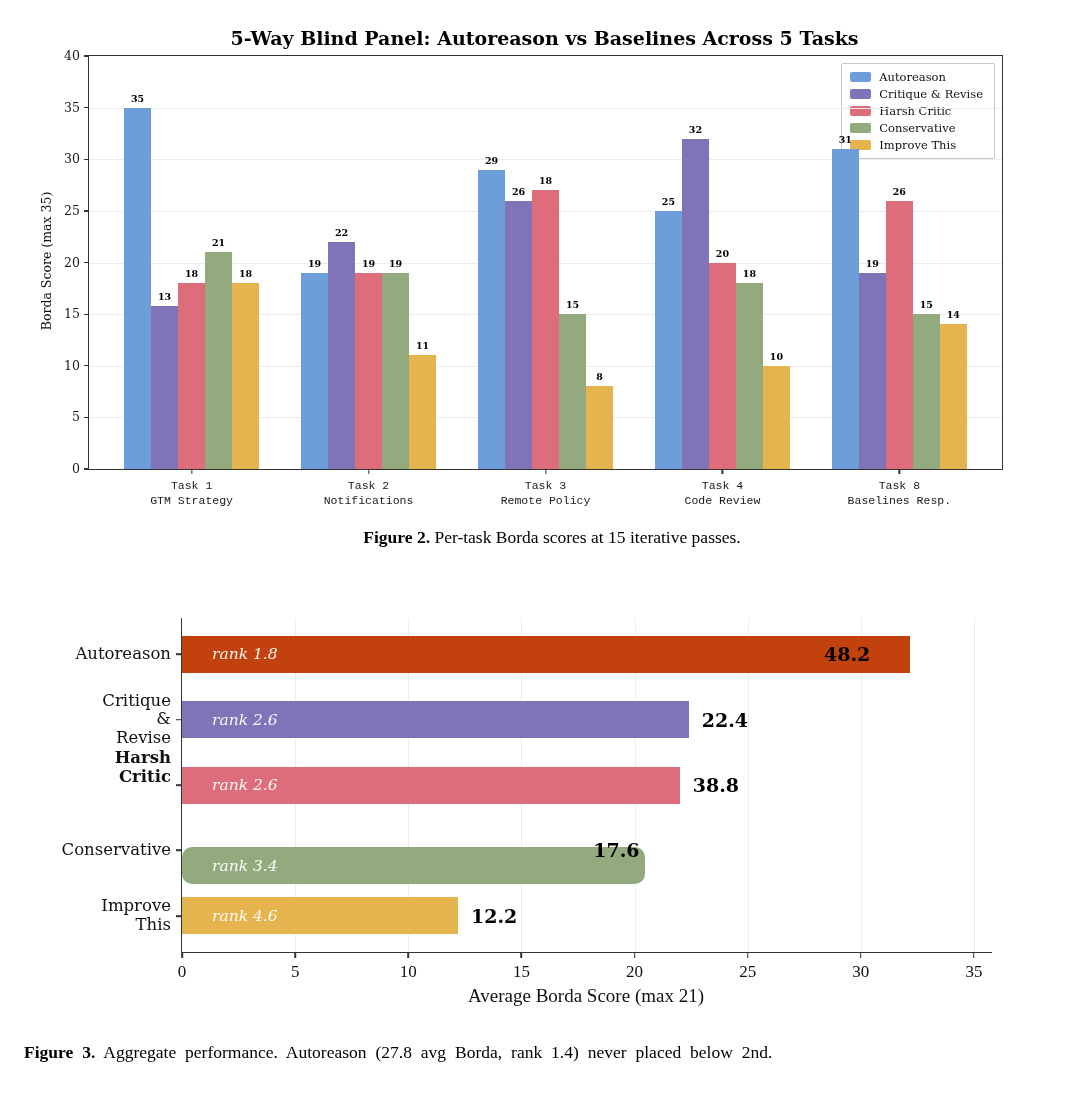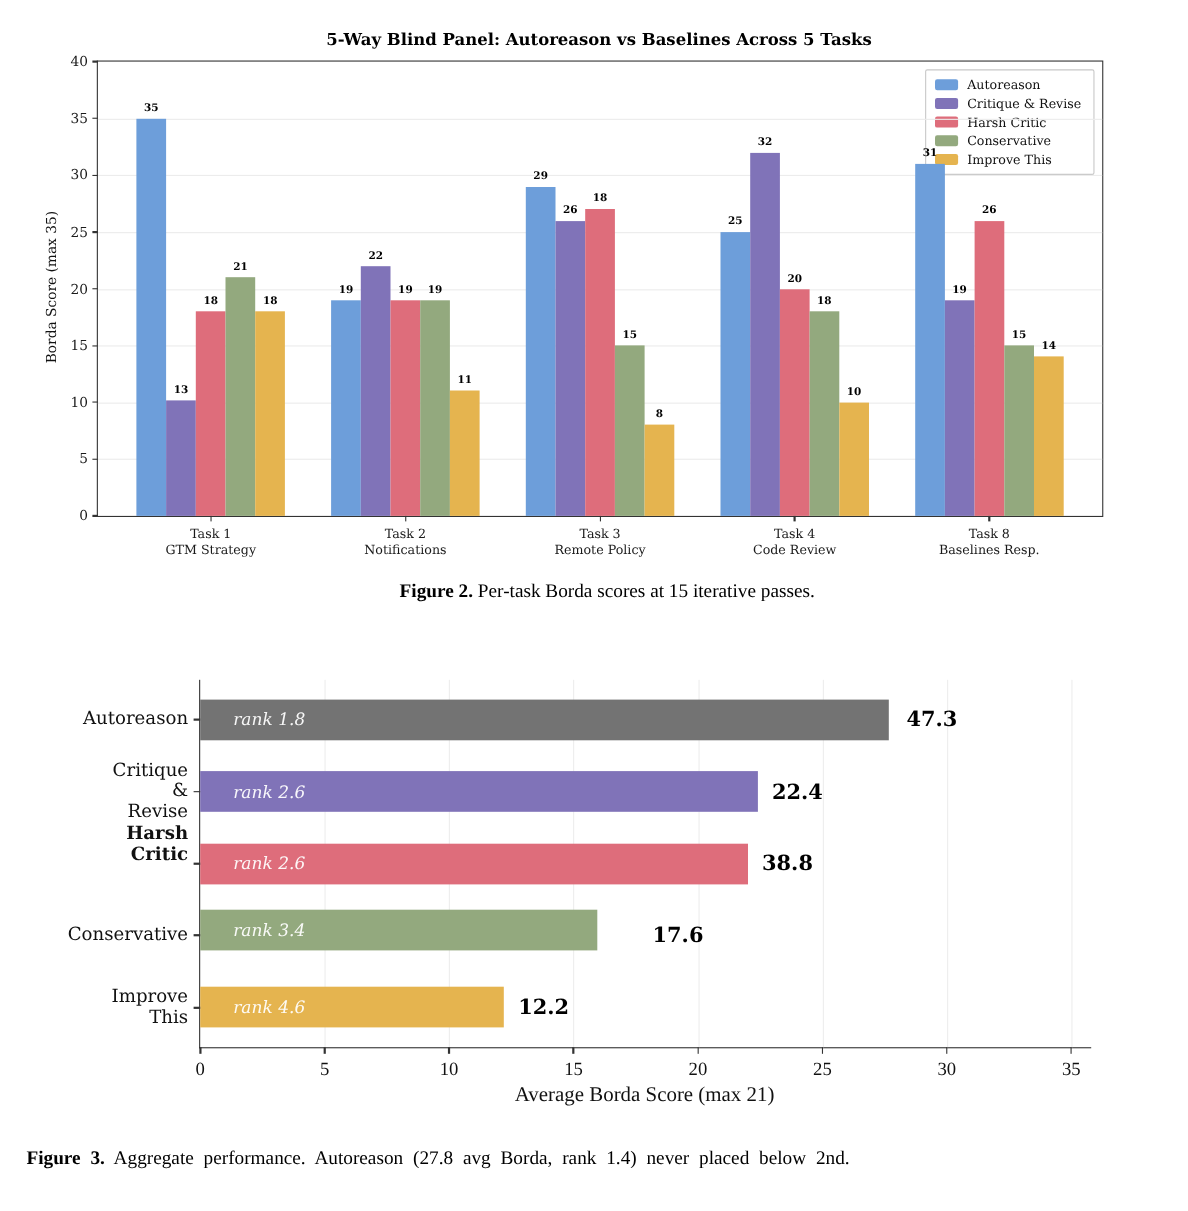--- a/index.html
+++ b/index.html
@@ -1,36 +1,36 @@
 <!DOCTYPE html>
 <html><head>
 <meta charset="utf-8">
 <style>
   html,body{margin:0;padding:0;background:#fff;}
   .page{position:relative;width:1080px;height:1101px;background:#ffffff;
         font-family:"DejaVu Serif",serif;color:#111;overflow:hidden;}
 
   
   .fig2-title{position:absolute;left:88px;top:27px;width:913px;text-align:center;
-              font-weight:bold;font-size:15px;color:#000;}
+              font-weight:bold;font-size:19px;color:#000;}
   #plot2{position:absolute;left:88px;top:55px;width:913px;height:413px;
          border:1.4px solid #333;box-sizing:content-box;background:#fff;}
   .hgrid{position:absolute;left:0;right:0;height:1px;background:#ececec;}
   .ytick-mark{position:absolute;right:100%;width:5px;height:1.3px;background:#333;}
   .ytick-label{position:absolute;right:calc(100% + 9px);font-size:12.5px;line-height:14px;
                color:#1a1a1a;white-space:nowrap;}
   .bargroup{position:absolute;bottom:0;display:flex;align-items:flex-end;}
   .vbar{width:27px;position:relative;}
   .vbar-label{position:absolute;left:50%;top:-15px;transform:translateX(-50%);
               font-size:9.5px;font-weight:bold;color:#000;white-space:nowrap;}
   .xtick-mark{position:absolute;top:100%;width:1.3px;height:5px;background:#333;
               transform:translateX(-50%);}
   .xtick-label{position:absolute;top:calc(100% + 9px);transform:translateX(-50%);
                font-size:11.5px;line-height:1.32;text-align:center;color:#1a1a1a;
-               white-space:nowrap;}
+               white-space:nowrap;font-family:Liberation Mono, monospace;}
   #legend2{position:absolute;top:7px;right:7px;border:1px solid #c8c8c8;border-radius:2px;
            background:rgba(255,255,255,.95);padding:6px 11px 6px 8px;display:flex;
            flex-direction:column;gap:3px;}
   .legend-row{display:flex;align-items:center;gap:8px;}
   .legend-swatch{width:21px;height:10px;border-radius:2px;flex:0 0 auto;}
   .legend-label{font-size:11.5px;color:#111;white-space:nowrap;}
   .ylabel2{position:absolute;left:46px;top:261px;transform:translate(-50%,-50%) rotate(-90deg);
            font-size:12.5px;white-space:nowrap;color:#111;}
 
   
@@ -115,21 +115,21 @@
         <div class="ytick-label" style="top: 96.25px;">30</div>
         <div class="hgrid" style="top: 51.625px;"></div>
         <div class="ytick-mark" style="top: 51.025px;"></div>
         <div class="ytick-label" style="top: 44.625px;">35</div>
         <div class="ytick-mark" style="top: -0.6px;"></div>
         <div class="ytick-label" style="top: -7px;">40</div>
         <div class="bargroup" style="left: 35.124px;">
           <div class="vbar" style="height: 361.375px; background: rgb(109, 158, 218);">
             <div class="vbar-label">35</div>
           </div>
-          <div class="vbar" style="height: 105px; background: rgb(128, 115, 184);">
+          <div class="vbar" style="height: 163px; background: rgb(128, 115, 184);">
             <div class="vbar-label">13</div>
           </div>
           <div class="vbar" style="height: 185.85px; background: rgb(222, 109, 123);">
             <div class="vbar-label">18</div>
           </div>
           <div class="vbar" style="height: 216.825px; background: rgb(147, 169, 126);">
             <div class="vbar-label">21</div>
           </div>
           <div class="vbar" style="height: 185.85px; background: rgb(229, 180, 79);">
             <div class="vbar-label">18</div>
@@ -254,41 +254,41 @@
         <div class="xtick3-label" style="left: 452.514px;">20</div>
         <div class="vgrid" style="left: 565.642px;"></div>
         <div class="xtick3-mark" style="left: 565.642px;"></div>
         <div class="xtick3-label" style="left: 565.642px;">25</div>
         <div class="vgrid" style="left: 678.771px;"></div>
         <div class="xtick3-mark" style="left: 678.771px;"></div>
         <div class="xtick3-label" style="left: 678.771px;">30</div>
         <div class="vgrid" style="left: 791.899px;"></div>
         <div class="xtick3-mark" style="left: 791.899px;"></div>
         <div class="xtick3-label" style="left: 791.899px;">35</div>
-        <div class="hbar" style="top: 17.5196px; width: 626px; background: #737373;">
+        <div class="hbar" style="top: 17.5196px; width: 728px; background: #c2410c;">
           <div class="rank-label">rank 1.8</div>
         </div>
-        <div class="hbar-value" style="left: 641.994px; top: 36.0196px;">47.3</div>
+        <div class="hbar-value" style="left: 641.994px; top: 36.0196px;">48.2</div>
         <div class="ycat-label" style="top: 36.0196px;">Autoreason</div>
         <div class="ytick3-mark" style="top: 36.0196px;"></div>
         <div class="hbar" style="top: 83.0098px; width: 506.816px; background: rgb(128, 115, 184);">
           <div class="rank-label">rank 2.6</div>
         </div>
         <div class="hbar-value" style="left: 519.816px; top: 101.51px;">22.4</div>
         <div class="ycat-label" style="top: 101.51px; margin-left: 48px;">Critique &amp;
 Revise</div>
         <div class="ytick3-mark" style="top: 101.51px;"></div>
         <div class="hbar" style="top: 148.5px; width: 497.765px; background: rgb(222, 109, 123);">
           <div class="rank-label">rank 2.6</div>
         </div>
         <div class="hbar-value" style="left: 510.765px; top: 167px;">38.8</div>
         <div class="ycat-label" style="top: 150px; font-weight: bold;">Harsh
 Critic</div>
         <div class="ytick3-mark" style="top: 167px;"></div>
-        <div class="hbar" style="top: 209px; width: 361px; background: rgb(147, 169, 126);">
+        <div class="hbar" style="top: 229px; width: 463px; background: rgb(147, 169, 126); border-radius: 10px;">
           <div class="rank-label">rank 3.4</div>
         </div>
         <div class="hbar-value" style="left: 411.212px; top: 232.49px;">17.6</div>
         <div class="ycat-label" style="top: 232.49px;">Conservative</div>
         <div class="ytick3-mark" style="top: 232.49px;"></div>
         <div class="hbar" style="top: 279.48px; width: 276.034px; background: rgb(229, 180, 79);">
           <div class="rank-label">rank 4.6</div>
         </div>
         <div class="hbar-value" style="left: 289.034px; top: 297.98px;">12.2</div>
         <div class="ycat-label" style="top: 297.98px;">Improve

